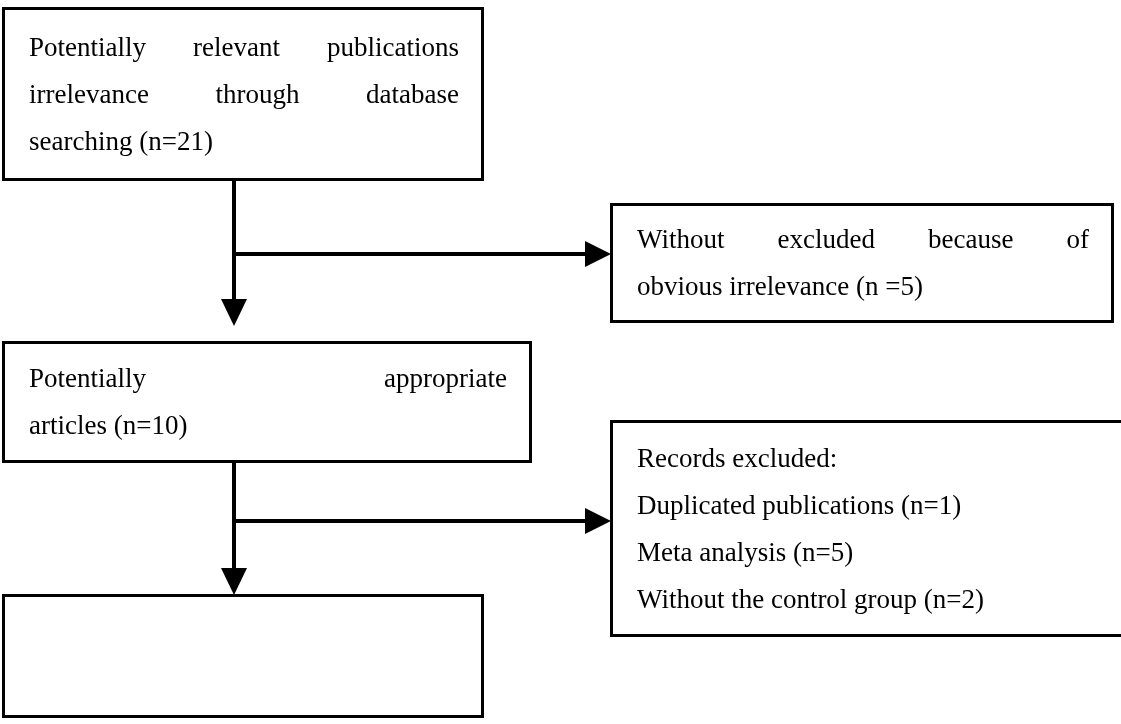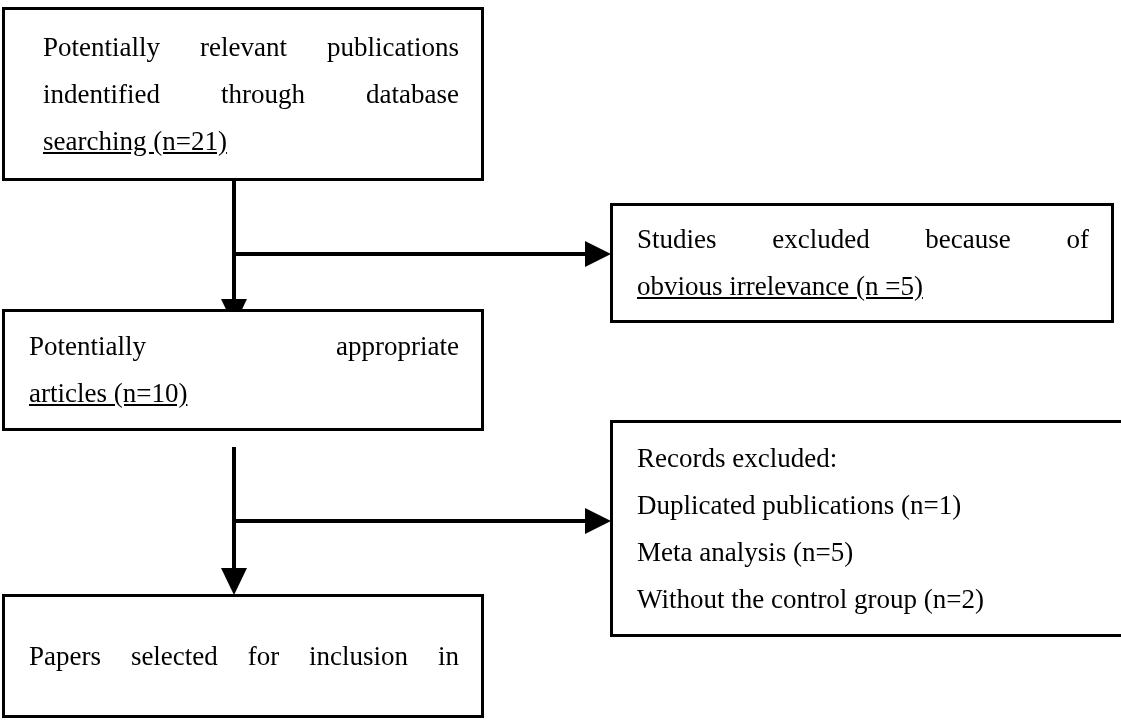--- a/index.html
+++ b/index.html
@@ -37,30 +37,29 @@
     white-space: pre;
     letter-spacing: 0px;
   }
   .node.justify .line {
     white-space: normal;
     text-align: justify;
     text-align-last: justify;
   }
   .node.justify .line.last {
     text-align-last: left;
-    text-decoration: underline;
   }
   .node .inner {
     padding-left: 24px;
     padding-right: 22px;
   }
 
   
-  #node-identified   { left: 2px;   top: 7px;   width: 482px; height: 174px; padding-left: 14px; }
-  #node-appropriate  { left: 2px;   top: 309px; width: 482px; height: 122px; justify-content: center; }
+  #node-identified   { left: 2px;   top: 7px;   width: 482px; height: 174px; }
+  #node-appropriate  { left: 2px;   top: 341px; width: 530px; height: 122px; justify-content: center; }
   #node-selected     { left: 2px;   top: 594px; width: 482px; height: 124px; }
   #node-excluded-obvious { left: 610px; top: 203px; width: 504px; height: 120px; }
   #node-excluded-records { left: 610px; top: 420px; width: 577px; height: 217px; }
 
   
   #connectors {
     position: absolute;
     left: 0; top: 0;
     width: 1121px; height: 724px;
     pointer-events: none;
@@ -90,28 +89,28 @@
 
     <g>
       <line x1="234" y1="521" x2="589" y2="521" stroke="#000000" stroke-width="4"></line>
       <polygon points="611,521 585,508 585,534" fill="#000000"></polygon>
     </g>
   </svg>
 
   <div class="node justify" id="node-identified">
     <div class="inner">
       <div class="line">Potentially relevant publications</div>
-      <div class="line">indentified through database</div>
+      <div class="line">irrelevance through database</div>
       <div class="line last">searching (n=21)</div>
     </div>
   </div>
 
   <div class="node justify" id="node-excluded-obvious">
     <div class="inner">
-      <div class="line">Studies excluded because of</div>
+      <div class="line">Without excluded because of</div>
       <div class="line last">obvious irrelevance (n =5)</div>
     </div>
   </div>
 
   <div class="node justify" id="node-appropriate">
     <div class="inner">
       <div class="line">Potentially appropriate</div>
       <div class="line last">articles (n=10)</div>
     </div>
   </div>
@@ -120,17 +119,16 @@
     <div class="inner">
       <div class="line">Records excluded:</div>
       <div class="line">Duplicated publications (n=1)</div>
       <div class="line">Meta analysis (n=5)</div>
       <div class="line">Without the control group (n=2)</div>
     </div>
   </div>
 
   <div class="node justify" id="node-selected">
     <div class="inner">
-      <div class="line">Papers selected for inclusion in</div>
     </div>
   </div>
 
 </div>
 
 </body></html>

